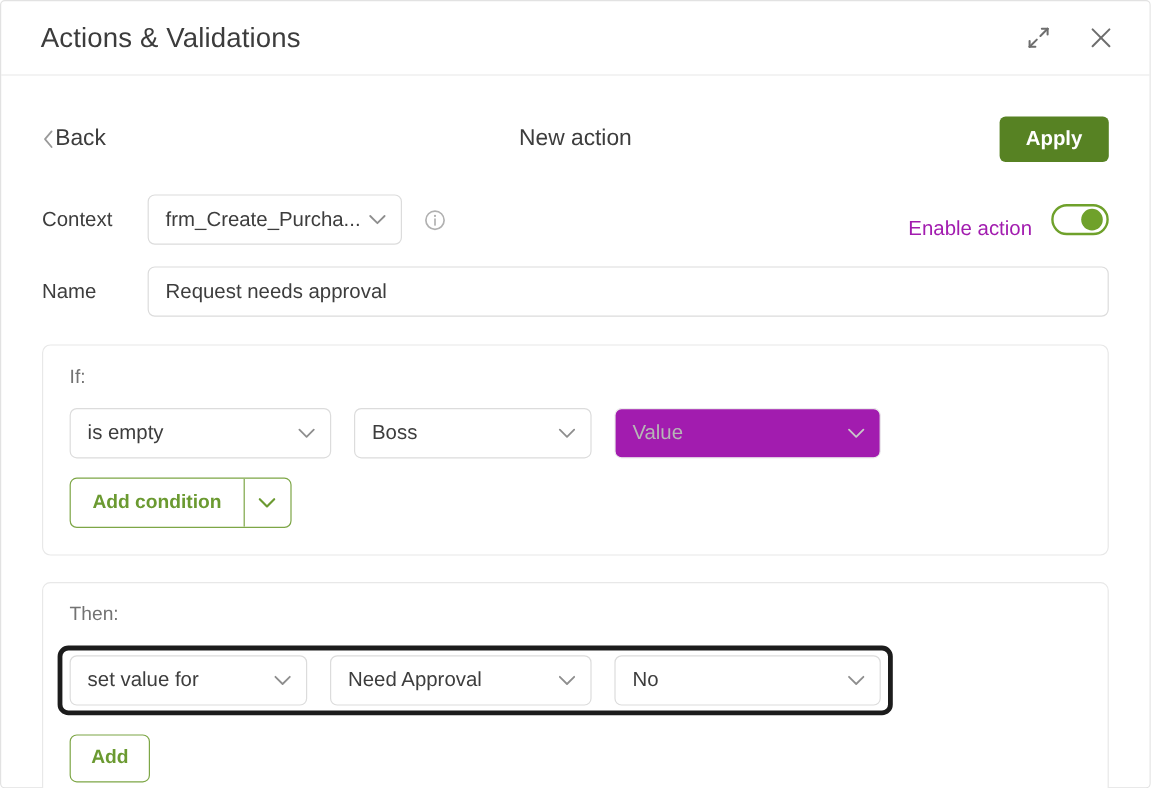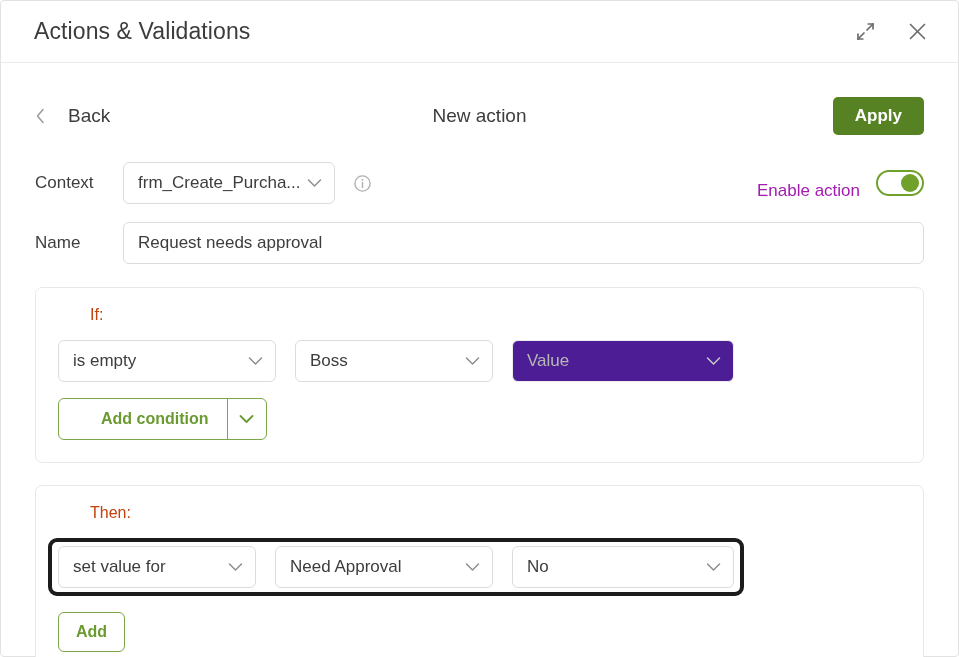--- a/index.html
+++ b/index.html
@@ -66,21 +66,21 @@
   .nav-row {
     display: flex;
     align-items: center;
     height: 62px;
     margin-top: 22px;
     position: relative;
   }
   .back-btn {
     display: flex;
     align-items: center;
-    gap: 22px;
+    gap: 0;
     cursor: pointer;
   }
   .back-chevron {
     color: #9a9a9a;
     display: flex;
     align-items: center;
   }
   .back-label {
     font-size: 19px;
     color: #3d3d3d;
@@ -139,21 +139,21 @@
   }
   .select .caret {
     position: absolute;
     right: 12px;
     top: 50%;
     transform: translateY(-50%);
     color: #8e8e8e;
     display: flex;
   }
   .select.disabled {
-    background: #4c1d95;
+    background: #a21caf;
     border-color: #ececec;
     color: #b6b6b6;
     cursor: default;
   }
   .select.disabled .caret { color: #c9c9c9; }
 
   .ctx-select { width: 212px; }
 
   .info-icon {
     margin-left: 18px;
@@ -220,44 +220,42 @@
   .card {
     box-sizing: border-box;
     border: 1px solid #e8e8e8;
     border-radius: 7px;
     background: #ffffff;
     margin-top: 22px;
     padding: 18px 22px 22px;
   }
   .card-label {
     font-size: 16px;
-    color: #c2410c;
+    color: #737373;
     margin-bottom: 16px;
-    margin-left: 32px;
   }
   .rule-row {
     display: flex;
     align-items: center;
     gap: 19px;
   }
   .sel-w1 { width: 198px; }
   .sel-w2 { width: 218px; }
   .sel-w3 { width: 222px; }
 
   
   .split-btn {
     display: inline-flex;
     align-items: stretch;
     border: 1.5px solid #7da646;
     border-radius: 6px;
     overflow: hidden;
     margin-top: 16px;
     cursor: pointer;
     background: #ffffff;
-    padding-left: 24px;
   }
   .split-main {
     padding: 0 18px;
     height: 40px;
     display: flex;
     align-items: center;
     font-size: 16px;
     font-weight: bold;
     color: #6b9a31;
     white-space: nowrap;

